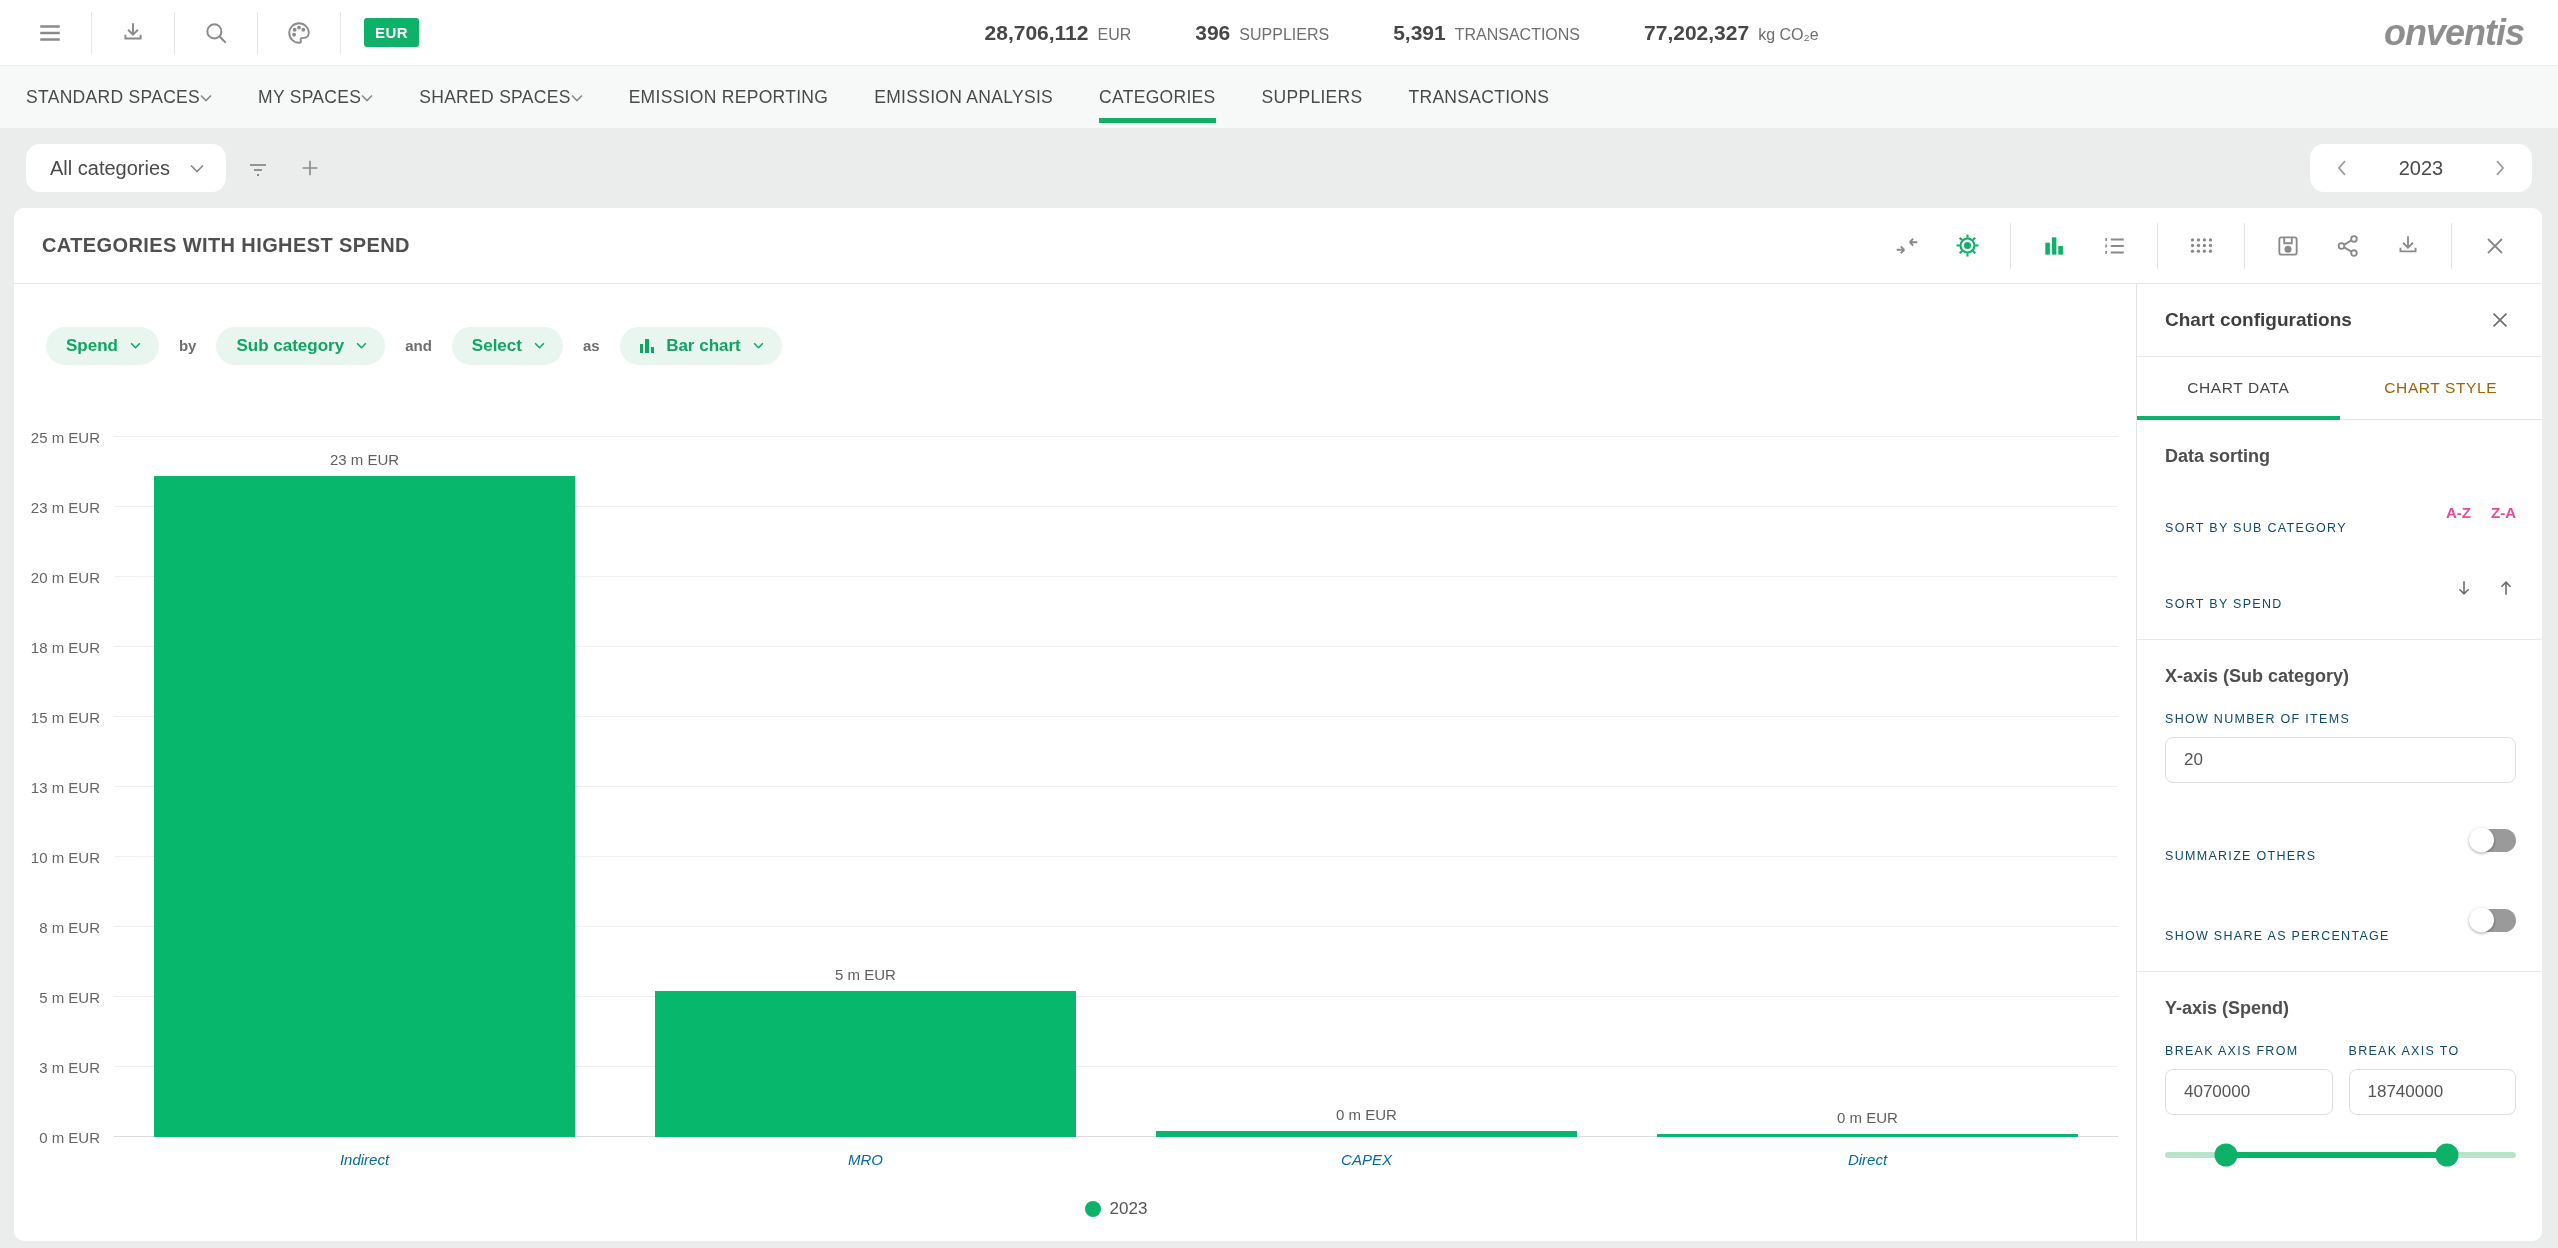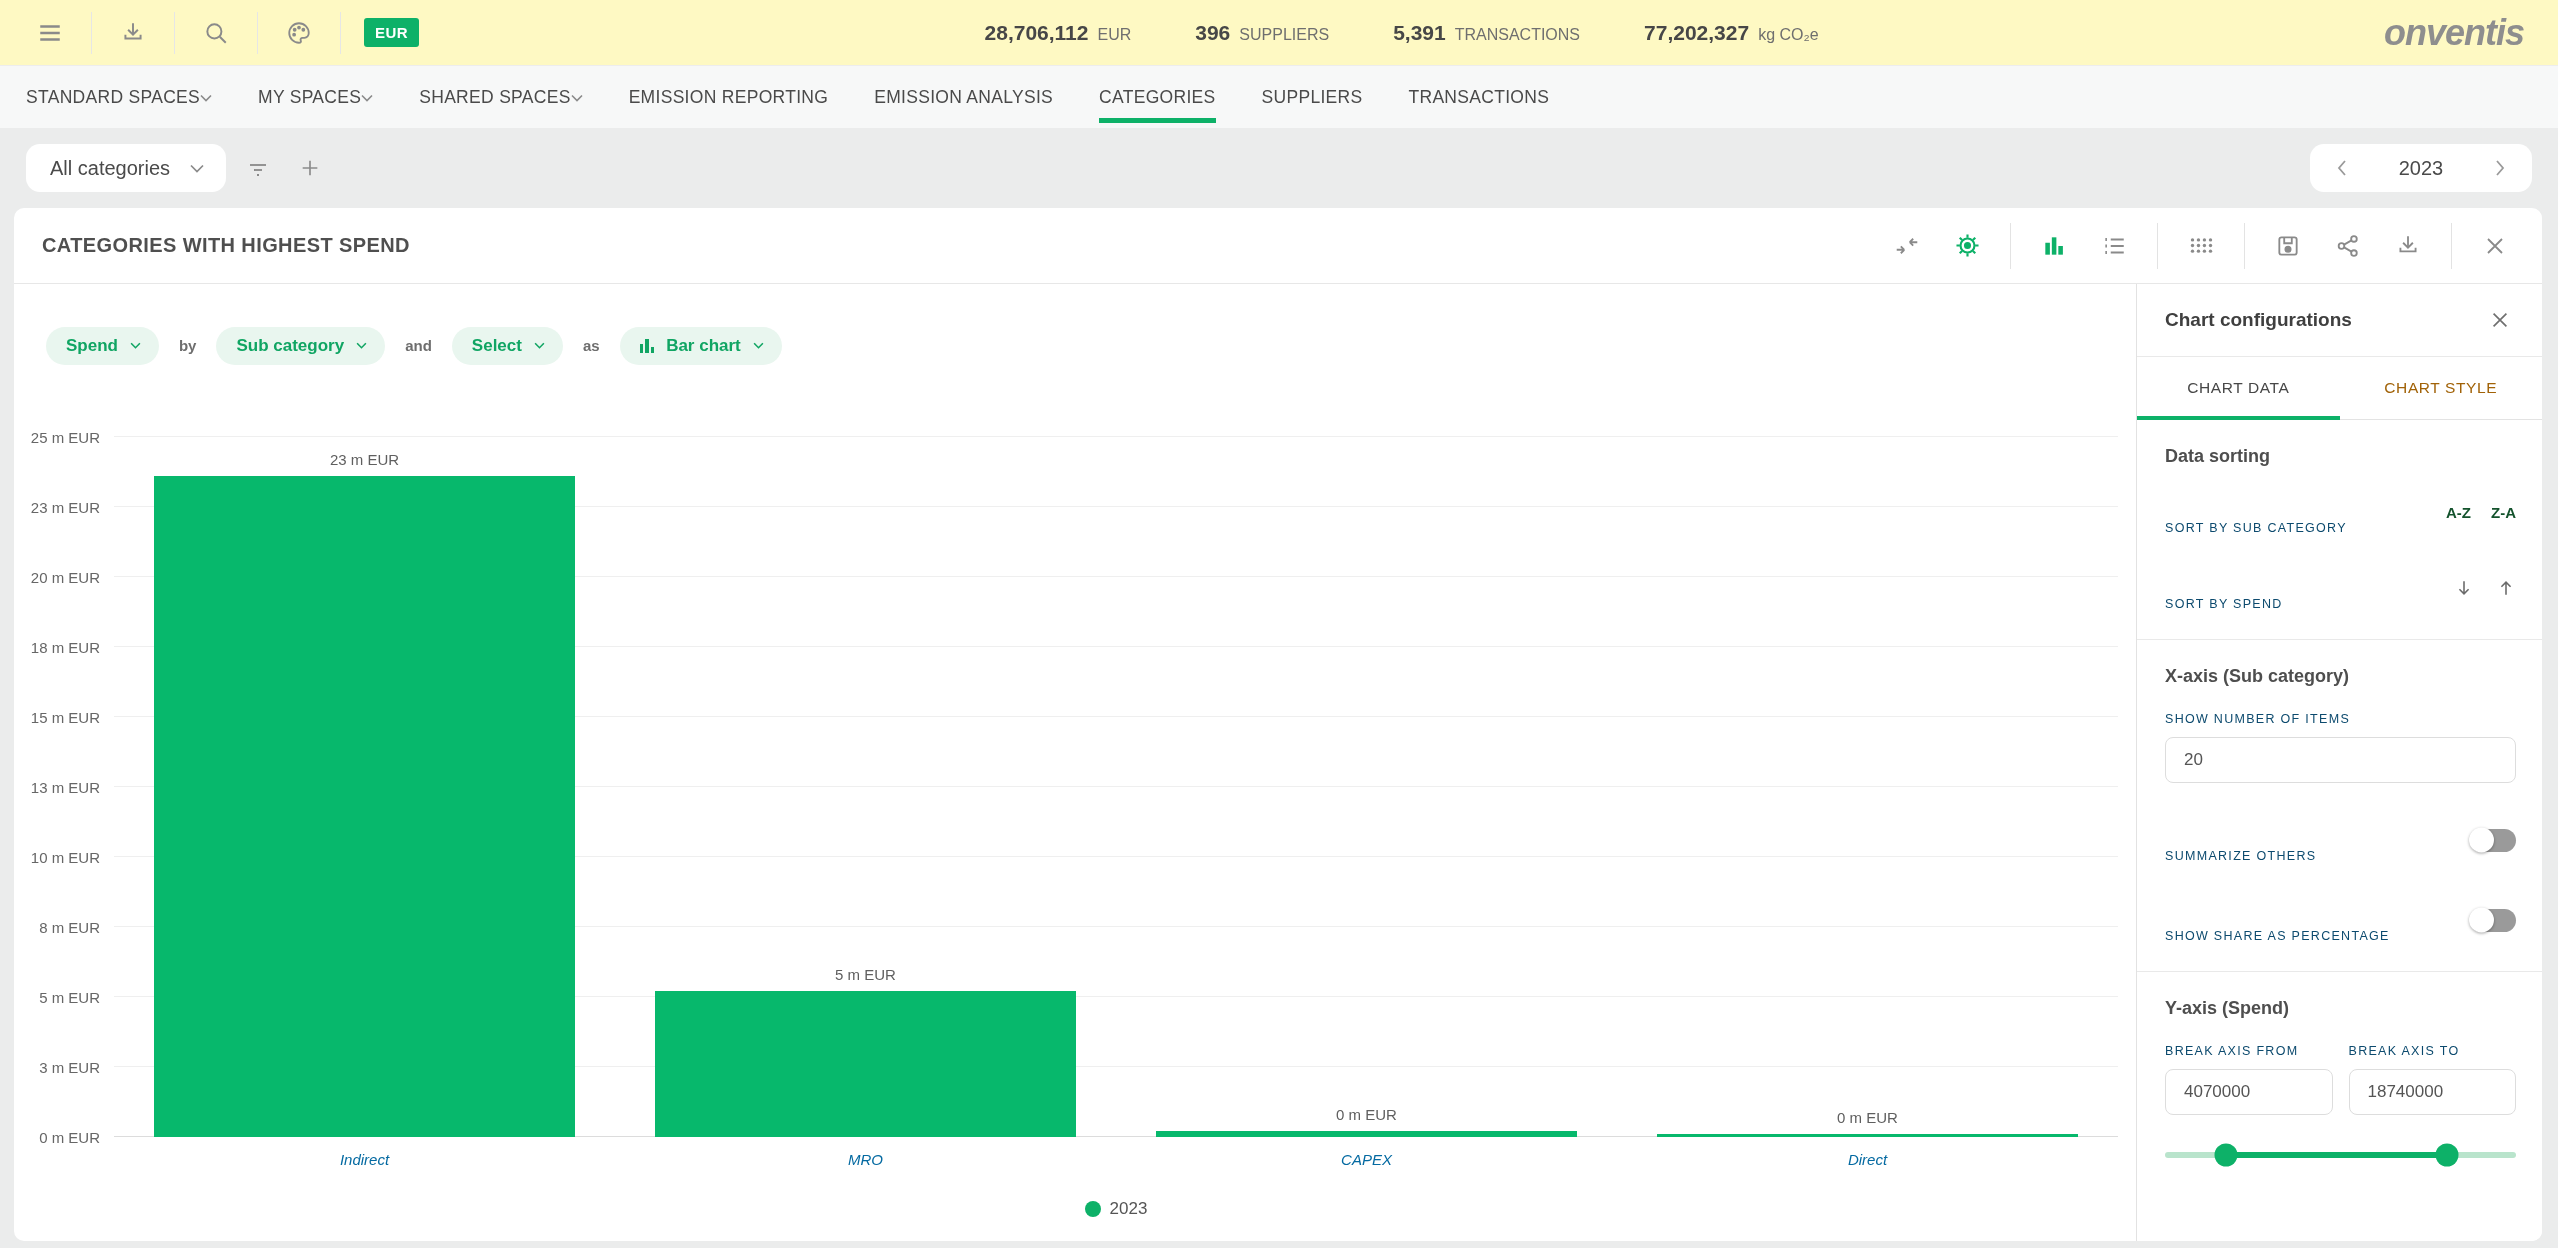--- a/index.html
+++ b/index.html
@@ -7,21 +7,21 @@
   body {
     font-family:"Liberation Sans", sans-serif;
     background:#ebecec;
     color:#4a4a4a;
     -webkit-font-smoothing:antialiased;
   }
   svg { display:block; }
 
   
   .topbar {
-    height:66px; background:#fef9c3; border-bottom:1px solid #ededed;
+    height:66px; background:#ffffff; border-bottom:1px solid #ededed;
     display:flex; align-items:center; padding:0 28px;
   }
   .topbar-left { display:flex; align-items:center; height:100%; }
   .icon-btn { display:flex; align-items:center; justify-content:center; width:44px; height:44px; color:#8a8a8a; cursor:pointer; }
   .vdiv { width:1px; height:42px; background:#e6e6e6; margin:0 19px; }
   .eur-badge {
     background:#0db168; color:#fff; font-weight:bold; font-size:15px;
     padding:6px 11px; border-radius:3px; letter-spacing:0.5px; margin-left:4px;
   }
   .topbar-stats { flex:1; display:flex; align-items:center; justify-content:center; gap:64px; }
@@ -143,21 +143,21 @@
     font-size:15.5px; letter-spacing:0.6px; color:#a16207; cursor:pointer; position:relative;
   }
   .config-tab.active { color:#474747; }
   .config-tab.active::after { content:""; position:absolute; left:0; right:0; bottom:-1px; height:4px; background:#0db168; }
   .config-section { padding:26px 26px 28px 28px; border-bottom:1px solid #e9e9e9; }
   .config-section:last-child { border-bottom:none; }
   .section-heading { font-size:18px; font-weight:bold; color:#4e4e4e; margin-bottom:22px; }
   .cfg-row { display:flex; align-items:center; justify-content:space-between; min-height:34px; margin-top:18px; }
   .cfg-row:first-of-type { margin-top:0; }
   .cfg-label { font-size:12.5px; letter-spacing:1.3px; color:#0c4a6e;margin-top:32px; }
-  .sort-opts { display:flex; gap:20px; font-size:15px; font-weight:bold; color:#14532d; }
+  .sort-opts { display:flex; gap:20px; font-size:15px; font-weight:bold; color:#ec4899; }
   .sort-opt { cursor:pointer; }
   .sort-arrows { display:flex; gap:22px; color:#6b6b6b; }
   .sort-arrow { cursor:pointer; }
   .cfg-input {
     width:100%; height:46px; border:1px solid #ddd; border-radius:8px; margin-top:10px;
     font-family:"Liberation Sans", sans-serif; font-size:17px; color:#555; padding:0 18px;
     outline:none; background:#fff;
   }
   .toggle-row { display:flex; align-items:center; justify-content:space-between; margin-top:34px; }
   .toggle { width:46px; height:23px; border-radius:12px; background:#9a9a9a; position:relative; cursor:pointer; flex:none; }

